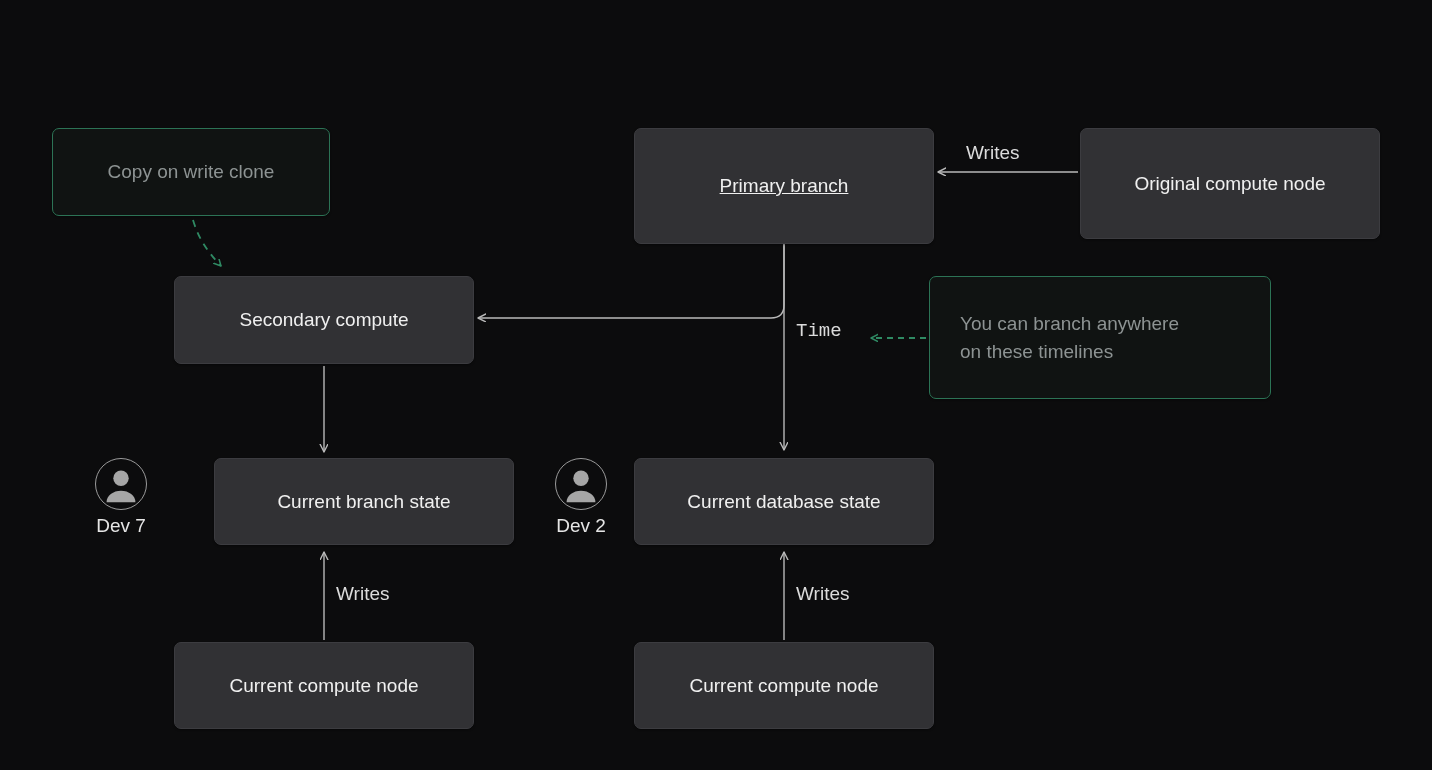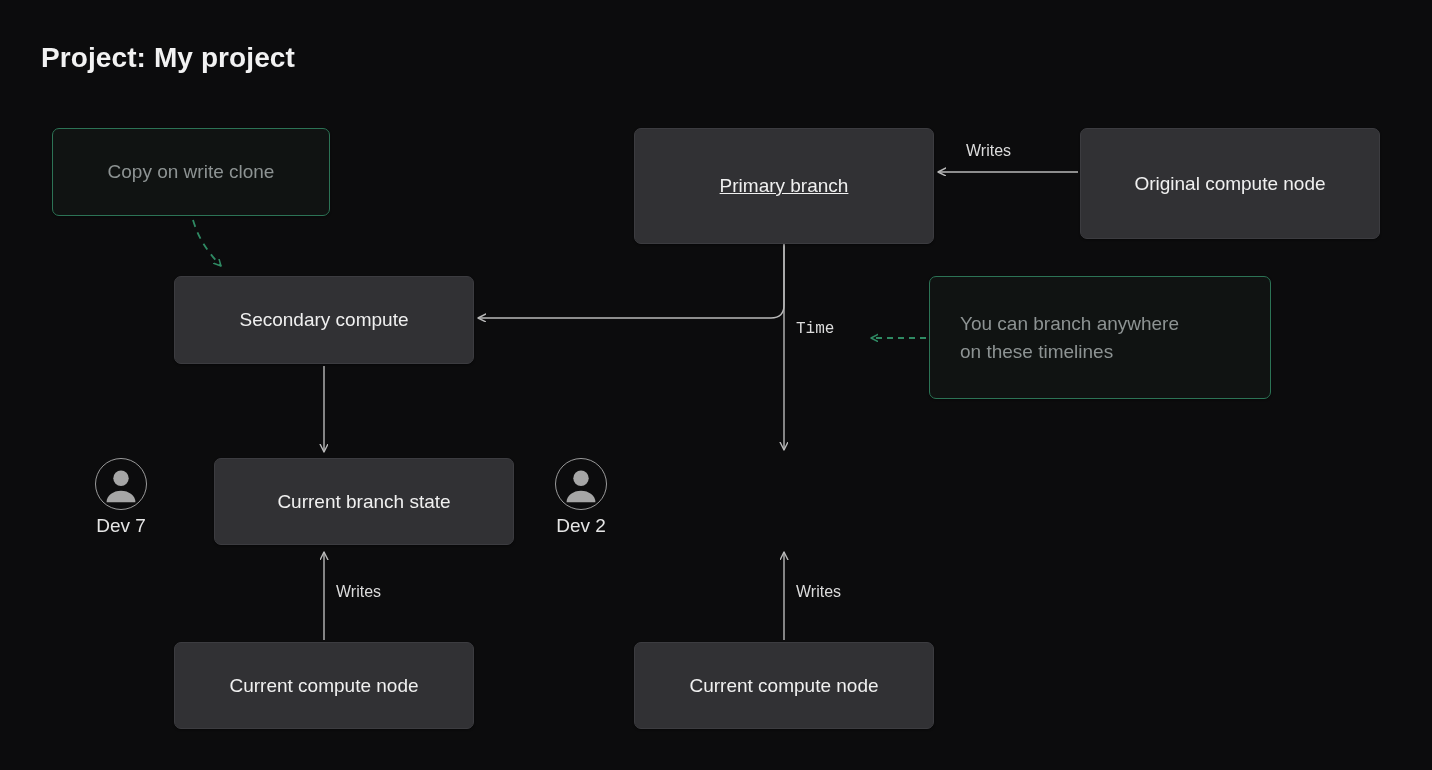--- a/index.html
+++ b/index.html
@@ -46,21 +46,21 @@
     color: #8d9393;
   }
   .node.green.annotation {
     justify-content: flex-start;
     text-align: left;
     padding: 0 30px;
     line-height: 1.45;
   }
   .edge-label {
     position: absolute;
-    font-size: 16px;
+    font-size: 19px;
     color: #dcdcdc;
     white-space: nowrap;
   }
   .avatar-group {
     position: absolute;
     display: flex;
     flex-direction: column;
     align-items: center;
   }
   .avatar-circle {
@@ -86,21 +86,20 @@
     width: 1432px;
     height: 770px;
     pointer-events: none;
   }
 </style>
 </head>
 <body>
 
 <div id="canvas">
 
-  <div class="page-title">Project: My project</div>
 
   <svg class="wires" viewBox="0 0 1432 770">
     <defs>
       <marker id="arrow-gray" markerWidth="10" markerHeight="10" refX="8" refY="4" orient="auto" markerUnits="userSpaceOnUse">
         <path d="M0,0 L8,4 L0,8" fill="none" stroke="#b9b9b9" stroke-width="1.4" stroke-linecap="round" stroke-linejoin="round"></path>
       </marker>
       <marker id="arrow-green" markerWidth="9" markerHeight="9" refX="7" refY="3.6" orient="auto" markerUnits="userSpaceOnUse">
         <path d="M0,0 L7,3.6 L0,7.2" fill="none" stroke="#2f8a63" stroke-width="1.5" stroke-linecap="round" stroke-linejoin="round"></path>
       </marker>
     </defs>
@@ -166,20 +165,23 @@
   <div class="avatar-group" style="left:555px; top:458px;">
     <div class="avatar-circle">
       <svg width="52" height="52" viewBox="0 0 52 52">
         <circle cx="26" cy="20" r="8" fill="#a6a6a6"></circle>
         <path d="M11,45 a15,12 0 0 1 30,0 z" fill="#a6a6a6"></path>
       </svg>
     </div>
     <div class="avatar-label">Dev 2</div>
   </div>
 
+  <div class="node" style="left:634px; top:458px; width:300px; height:87px;">
+    <span>Current database state</span>
+  </div>
 
   <div class="edge-label" style="left:336px; top:583px;">Writes</div>
   <div class="edge-label" style="left:796px; top:583px;">Writes</div>
 
   <div class="node" style="left:174px; top:642px; width:300px; height:87px;">
     <span>Current compute node</span>
   </div>
 
   <div class="node" style="left:634px; top:642px; width:300px; height:87px;">
     <span>Current compute node</span>

